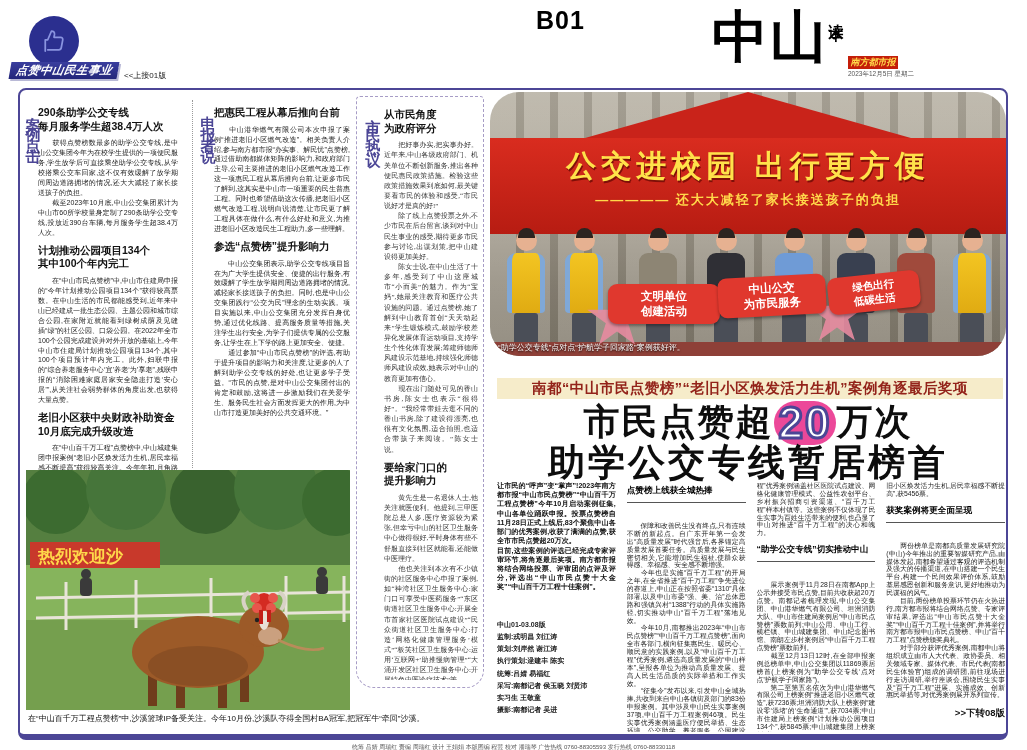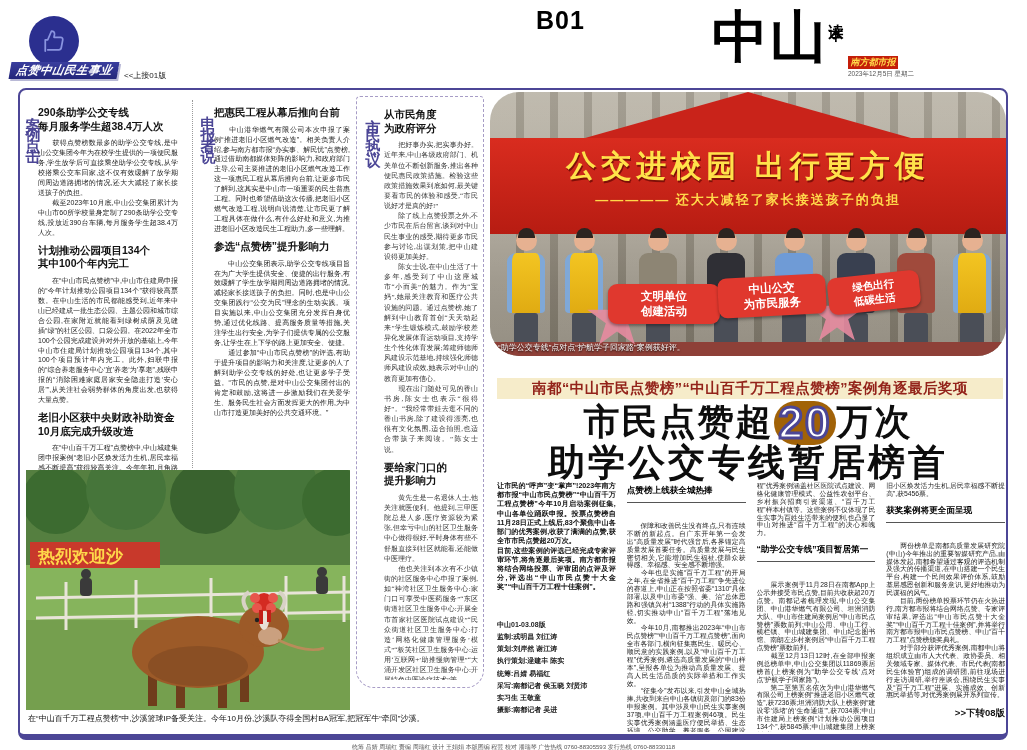--- a/index.html
+++ b/index.html
@@ -60,21 +60,21 @@
   .star{position:absolute;width:62px;height:62px;background:#e78ba0;opacity:.9;z-index:4;
     clip-path:polygon(50% 0%,61% 35%,98% 35%,68% 57%,79% 91%,50% 70%,21% 91%,32% 57%,2% 35%,39% 35%);}
   .sign{position:absolute;z-index:5;background:#e0382e;color:#fff;font-weight:800;font-size:11.5px;line-height:1.3;
     text-align:center;border-radius:9px;padding:5px 4px;box-shadow:0 2px 3px rgba(0,0,0,.35);white-space:pre-line;}
   .photo-caption{position:absolute;left:8px;bottom:3px;z-index:6;font-size:8px;color:#fff;text-shadow:0 1px 2px #000;}
   
   .kicker{position:absolute;left:497px;top:378px;width:506px;height:21px;background:#f6ecca;color:#93231a;
     font-size:14.5px;font-weight:700;display:flex;align-items:center;justify-content:center;letter-spacing:.5px;}
   .h-line1{position:absolute;left:490px;top:398px;width:516px;text-align:center;font-size:36px;font-weight:900;
     color:#0d0d0d;letter-spacing:2px;}
-  .h-num{display:inline-block;font-size:44px;font-weight:900;color:#fff;background:#a16207;border-radius:24px;
+  .h-num{display:inline-block;font-size:44px;font-weight:900;color:#fff;background:#ec4899;border-radius:24px;
     padding:0 5px;-webkit-text-stroke:3px #4c4696;vertical-align:-4px;line-height:1;}
   .h-line2{position:absolute;left:490px;top:438px;width:516px;text-align:center;font-size:37px;font-weight:900;
     color:#0d0d0d;letter-spacing:3px;}
   
   .story{position:absolute;left:497px;top:482px;width:508px;height:250px;display:grid;
     grid-template-columns:1fr 1fr 1fr 1fr;gap:11px;overflow:hidden;}
   .scol{overflow:hidden;}
   .sbody{font-size:6.8px;line-height:1.16;text-align:justify;color:#222;}
   .lead{font-size:7.1px;line-height:1.3;font-weight:700;color:#111;text-align:justify;}
   .credits{margin-top:26px;font-size:7px;font-weight:700;line-height:1.75;color:#222;}
@@ -250,21 +250,21 @@
     <div class="sign ml" style="left:118px;top:192px;width:104px;">文明单位
 创建活动</div>
     <div class="sign ml" style="left:228px;top:184px;width:100px;transform:rotate(-3deg);">中山公交
 为市民服务</div>
     <div class="sign ml" style="left:338px;top:182px;width:84px;transform:rotate(-6deg);font-size:10.5px;">绿色出行
 低碳生活</div>
     <div class="floor"></div>
     <div class="photo-caption">“助学公交专线”点对点“护航学子回家路”案例获好评。</div>
   </div>
 
-  <div class="kicker">南都“中山市民点赞榜”“中山百千万工程点赞榜”案例角逐最后奖项</div>
+  <div class="kicker">南都“中山市民点赞榜”“老旧小区焕发活力生机”案例角逐最后奖项</div>
   <div class="h-line1"><span>市民点赞超</span><span class="h-num">20</span><span>万次</span></div>
   <div class="h-line2">助学公交专线暂居榜首</div>
 
   <div class="story">
     <div class="scol">
       <div class="lead ml">让市民的“呼声”变“掌声”!2023年南方都市报“中山市民点赞榜”“中山百千万工程点赞榜”今年10月启动案例征集,中山各单位踊跃申报。投票点赞榜自11月28日正式上线后,83个聚焦中山各部门的优秀案例,收获了满满的点赞,获全市市民点赞超20万次。
 目前,这些案例的评选已经完成专家评审环节,将角逐最后奖项。南方都市报将结合网络投票、评审团的点评及评分,评选出“中山市民点赞十大金奖”“中山百千万工程十佳案例”。</div>
       <div class="credits ml">中山01-03.08版
 监制:戎明昌 刘江涛
 策划:刘岸然 谢江涛
@@ -276,21 +276,21 @@
     </div>
     <div class="scol">
       <div class="shead">点赞榜上线获全城热捧</div>
       <div class="sbody ml">　　保障和改善民生没有终点,只有连续不断的新起点。自广东开年第一会发出“高质量发展”时代强音后,各界锚定高质量发展首要任务。高质量发展与民生密切相关,它能增加民生福祉,使群众获得感、幸福感、安全感不断增强。
 　　今年也是实施“百千万工程”的开局之年,在全省推进“百千万工程”争先进位的赛道上,中山正在按照省委“1310”具体部署,以及中山市委“强、美、治”总体思路和强镇兴村“1388”行动的具体实施路径,切实推动中山“百千万工程”落地见效。
 　　今年10月,南都推出2023年“中山市民点赞榜”“中山百千万工程点赞榜”,面向全市各部门,横向征集惠民生、暖民心、顺民意的实践案例,以及“中山百千万工程”优秀案例,遴选高质量发展的“中山样本”,呈报各单位为推动高质量发展、提高人民生活品质的实际举措和工作实效。
 　　“征集令”发布以来,引发中山全城热捧,共收到来自中山各镇街及部门的83份申报案例。其中涉及中山民生实事案例37项,中山百千万工程案例46项。民生实事优秀案例涵盖医疗便民举措、生态环境、公交助学、养老服务、公园建设等,“百千万工</div>
     </div>
     <div class="scol">
       <div class="sbody ml">程”优秀案例涵盖社区医院试点建设、网格化健康管理模式、公益性农创平台、乡村振兴招商引资渠道、“百千万工程”样本村镇等。这些案例不仅体现了民生实事为百姓生活带来的便利,也凸显了中山对推进“百千万工程”的决心和魄力。</div>
-      <div class="shead shead2">“助学公交专线”项目暂居第一</div>
+      <div class="shead shead2">“助学公交专线”切实推动中山</div>
       <div class="sbody ml">　　展示案例于11月28日在南都App上公示并接受市民点赞,目前共收获超20万点赞。南都记者梳理发现,中山公交集团、中山港华燃气有限公司、坦洲消防大队、中山市住建局案例居“中山市民点赞榜”票数前列;中山公用、中山工行、横栏镇、中山城建集团、中山纪念图书馆、南朗左步村案例居“中山百千万工程点赞榜”票数前列。
 　　截至12月13日12时,在全部申报案例总榜单中,中山公交集团以11869票居榜首(上榜案例为“助学公交专线‘点对点’护航学子回家路”)。
 　　第二至第五名依次为中山港华燃气有限公司上榜案例“推进老旧小区燃气改造”,获7236票;坦洲消防大队上榜案例“建设零‘添堵’的‘生命通道’”,获7034票;中山市住建局上榜案例“计划推动公园项目134个”,获5845票;中山城建集团上榜案例“老</div>
     </div>
     <div class="scol">
       <div class="sbody ml">旧小区焕发活力生机,居民幸福感不断提高”,获5456票。</div>
       <div class="shead shead2">获奖案例将更全面呈现</div>
       <div class="sbody ml">　　两份榜单是南都高质量发展研究院(中山)今年推出的重要智媒研究产品,由媒体发起,南都希望通过客观的评选机制及强大的传播渠道,在中山搭建一个民生平台,构建一个民间效果评价体系,鼓励基层感恩创新和服务意识,更好地推动为民谋福的风气。
 　　目前,两份榜单投票环节仍在火热进行,南方都市报将结合网络点赞、专家评审结果,评选出“中山市民点赞十大金奖”“中山百千万工程十佳案例”,并将举行南方都市报中山市民点赞榜、中山“百千万工程”点赞榜颁奖典礼。
 　　对于部分获评优秀案例,南都中山将组织成立由市人大代表、政协委员、相关领域专家、媒体代表、市民代表(南都民生体验官)组成的调研团,前往现场进行走访调研,举行座谈会,围绕民生实事及“百千万工程”进展、实施成效、创新惠民举措等,对优秀案例展开系列宣传。</div>

